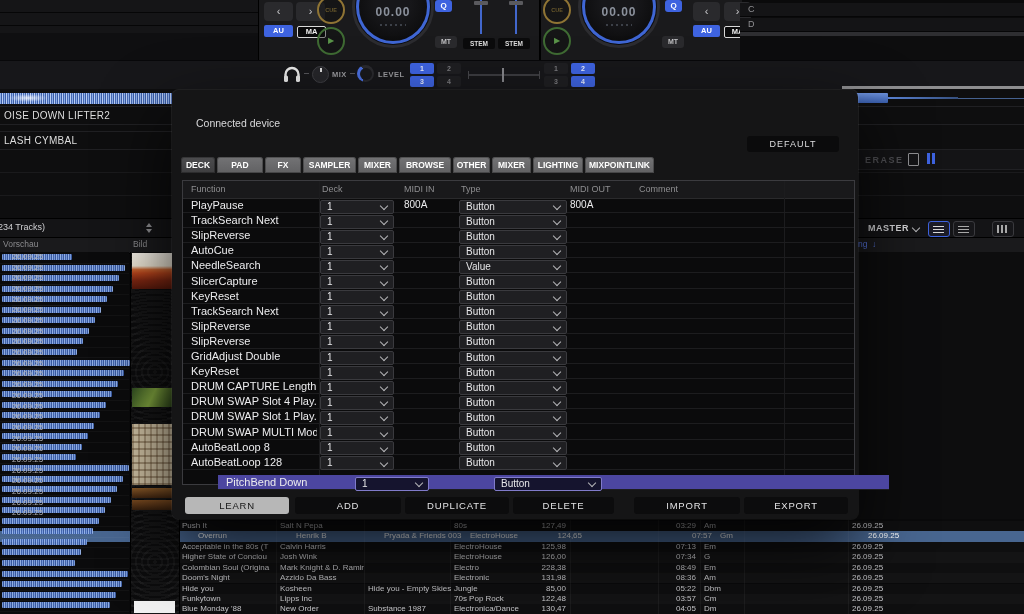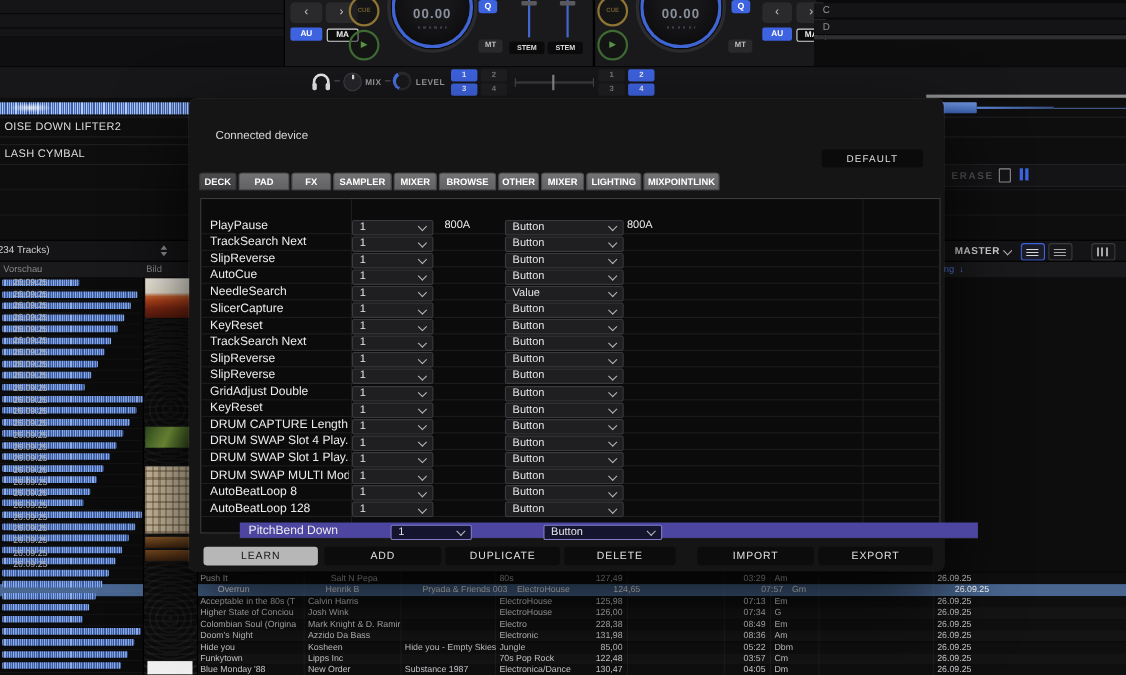--- a/index.html
+++ b/index.html
@@ -265,21 +265,21 @@
     <div class="colhdr" style="left:872px;color:#5878e8;">↓</div>
   </div>
 
   <div class="abs" style="left:0;top:252px;width:129px;height:362px;background:#0b0b0c;"></div>
   <div class="abs" style="left:840px;top:252px;width:184px;height:267px;background:#0d0d0e;"></div>
 
   <div id="tracklist">
       <div class="trow" style="top: 520.8px; height: 10.45px;">
         <div class="rowbg" style="left: 178px; right: 0px; background: rgb(15, 15, 16);"></div>
         <div class="tc" style="left: 182px; width: 95px; line-height: 10.45px; text-align: left;">Push It</div>
-        <div class="tc" style="left: 280px; width: 84px; line-height: 10.45px; text-align: center;">Salt N Pepa</div>
+        <div class="tc" style="left: 280px; width: 84px; line-height: 10.45px; text-align: left;">Salt N Pepa</div>
         <div class="tc" style="left: 368px; width: 83px; line-height: 10.45px; text-align: left;"></div>
         <div class="tc" style="left: 454px; width: 90px; line-height: 10.45px; text-align: left;">80s</div>
         <div class="tc" style="left: 500px; width: 66px; line-height: 10.45px; text-align: right;">127,49</div>
         <div class="tc stars" style="left: 574px; width: 96px; line-height: 10.45px; text-align: left;"></div>
         <div class="tc" style="left: 660px; width: 36px; line-height: 10.45px; text-align: right;">03:29</div>
         <div class="tc" style="left: 704px; width: 32px; line-height: 10.45px; text-align: left;">Am</div>
         <div class="tc" style="left: 852px; width: 52px; line-height: 10.45px; text-align: left;">26.09.25</div>
       </div>
       <div class="trow tr-sel" style="top: 531.25px; height: 10.45px;">
         <div class="rowbg" style="left: 0px; right: 0px; background: rgb(72, 102, 144);"></div>
@@ -536,20 +536,28 @@
         <div class="tab" style="left: 93px; width: 36px;">FX</div>
         <div class="tab" style="left: 131px; width: 53px;">SAMPLER</div>
         <div class="tab" style="left: 186px; width: 39px;">MIXER</div>
         <div class="tab" style="left: 227px; width: 52px;">BROWSE</div>
         <div class="tab" style="left: 281px; width: 37px;">OTHER</div>
         <div class="tab" style="left: 320px; width: 39px;">MIXER</div>
         <div class="tab" style="left: 361px; width: 50px;">LIGHTING</div>
         <div class="tab" style="left: 413px; width: 69px;">MIXPOINTLINK</div>
       </div>
     <div class="maptable">
+      <div class="thead">
+        <span class="th" style="left:8px;">Function</span>
+        <span class="th" style="left:139px;">Deck</span>
+        <span class="th" style="left:221px;">MIDI IN</span>
+        <span class="th" style="left:278px;">Type</span>
+        <span class="th" style="left:387px;">MIDI OUT</span>
+        <span class="th" style="left:456px;">Comment</span>
+      </div>
       <div class="vline" style="left:136px;"></div>
       <div class="vline" style="left:601px;"></div>
       <div id="map-rows">
           <div class="maprow" style="top: 17px;">
             <div class="mc" style="left: 8px; width: 126px;">PlayPause</div>
             <div class="sel" style="left: 137px; width: 72px;">
               <div class="selval">1</div>
               <div class="chev"></div>
             </div>
             <div class="mc" style="left: 221px; width: 52px; font-size: 10px;">800A</div>

